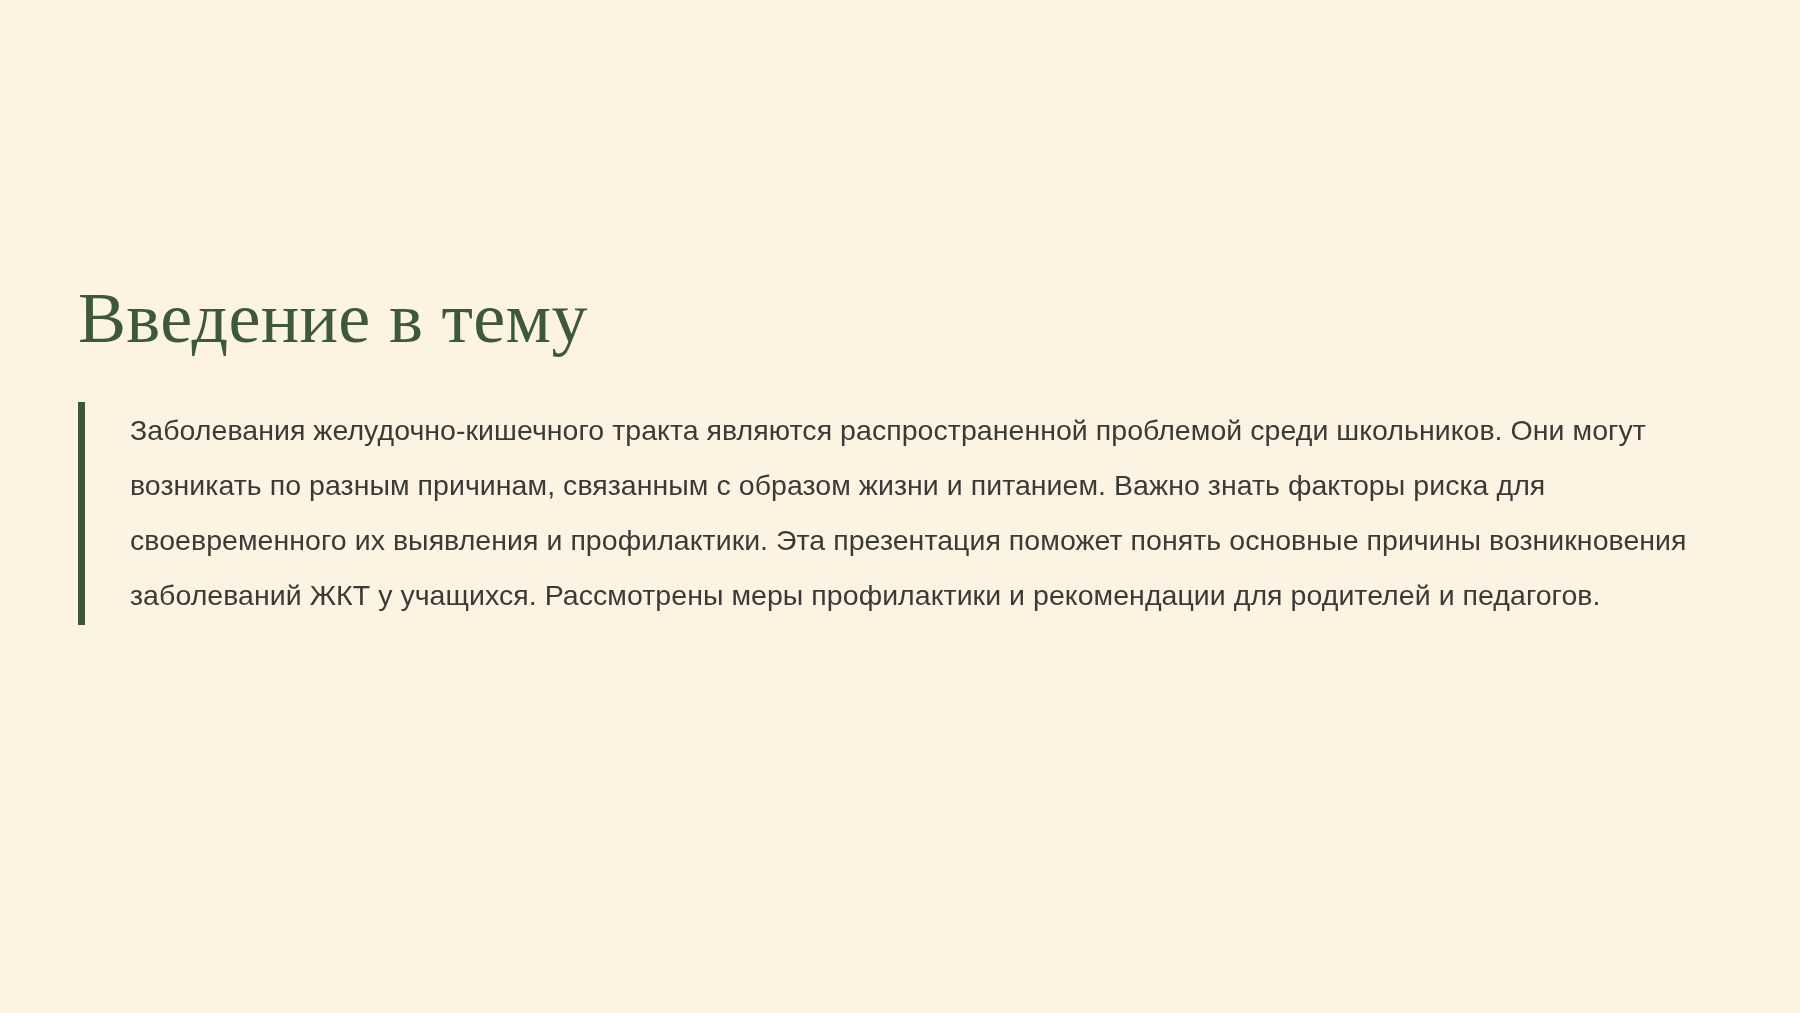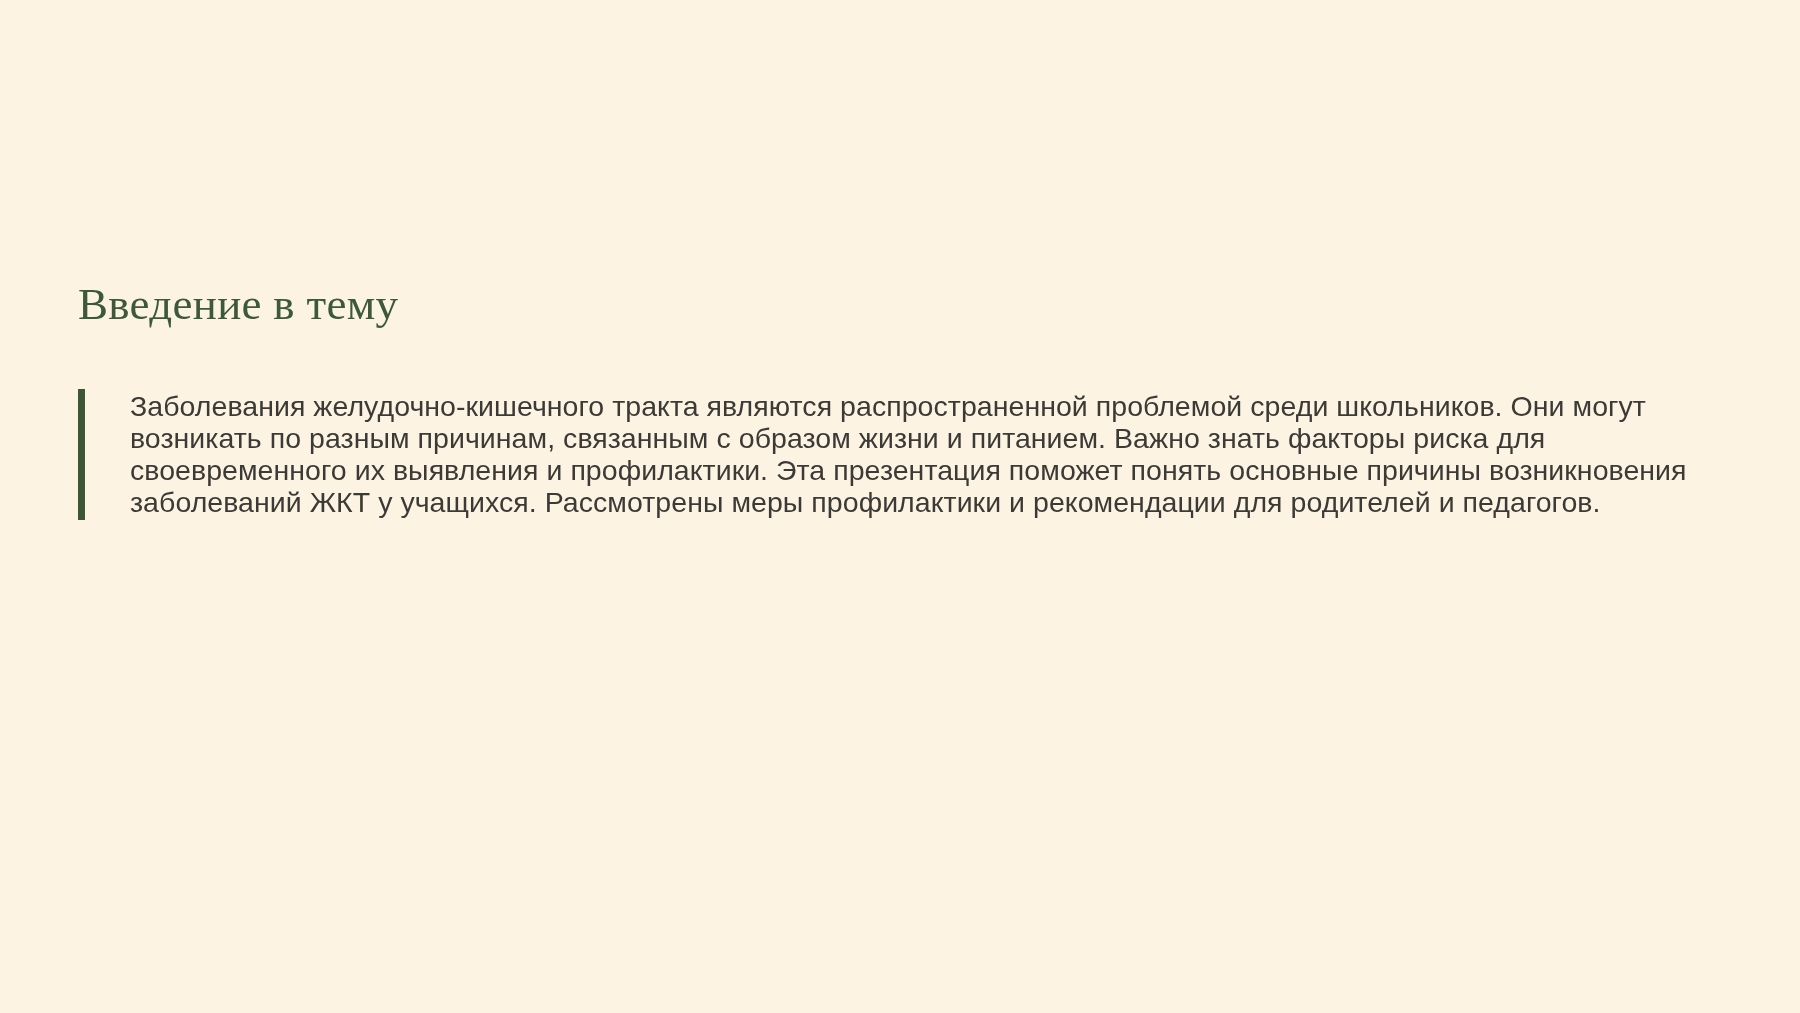--- a/index.html
+++ b/index.html
@@ -26,26 +26,26 @@
 
   .slide-content {
     position: absolute;
     left: 78px;
     top: 280px;
     width: 1650px;
   }
 
   .slide-title {
     font-family: "Liberation Serif", "DejaVu Serif", serif;
-    font-size: 45px;
+    font-size: 72px;
     font-weight: 400;
     line-height: 1.08;
     color: #3c5a3a;
     letter-spacing: 0.3px;
-    margin: 0 0 60px 0;
+    margin: 0 0 44px 0;
     white-space: nowrap;
   }
 
   .body-block {
     position: relative;
     display: flex;
     align-items: stretch;
   }
 
   .accent-bar {
@@ -61,21 +61,21 @@
     padding-left: 45px;
     padding-top: 1px;
     padding-bottom: 2px;
   }
 
   .body-text {
     margin: 0;
     font-family: "Liberation Sans", sans-serif;
     font-size: 28.5px;
     font-weight: 400;
-    line-height: 32px;
+    line-height: 55px;
     color: #3b3a36;
     text-align: left;
     max-width: 1590px;
     letter-spacing: 0.05px;
   }
 </style>
 </head>
 <body>
 
 <div class="slide">

